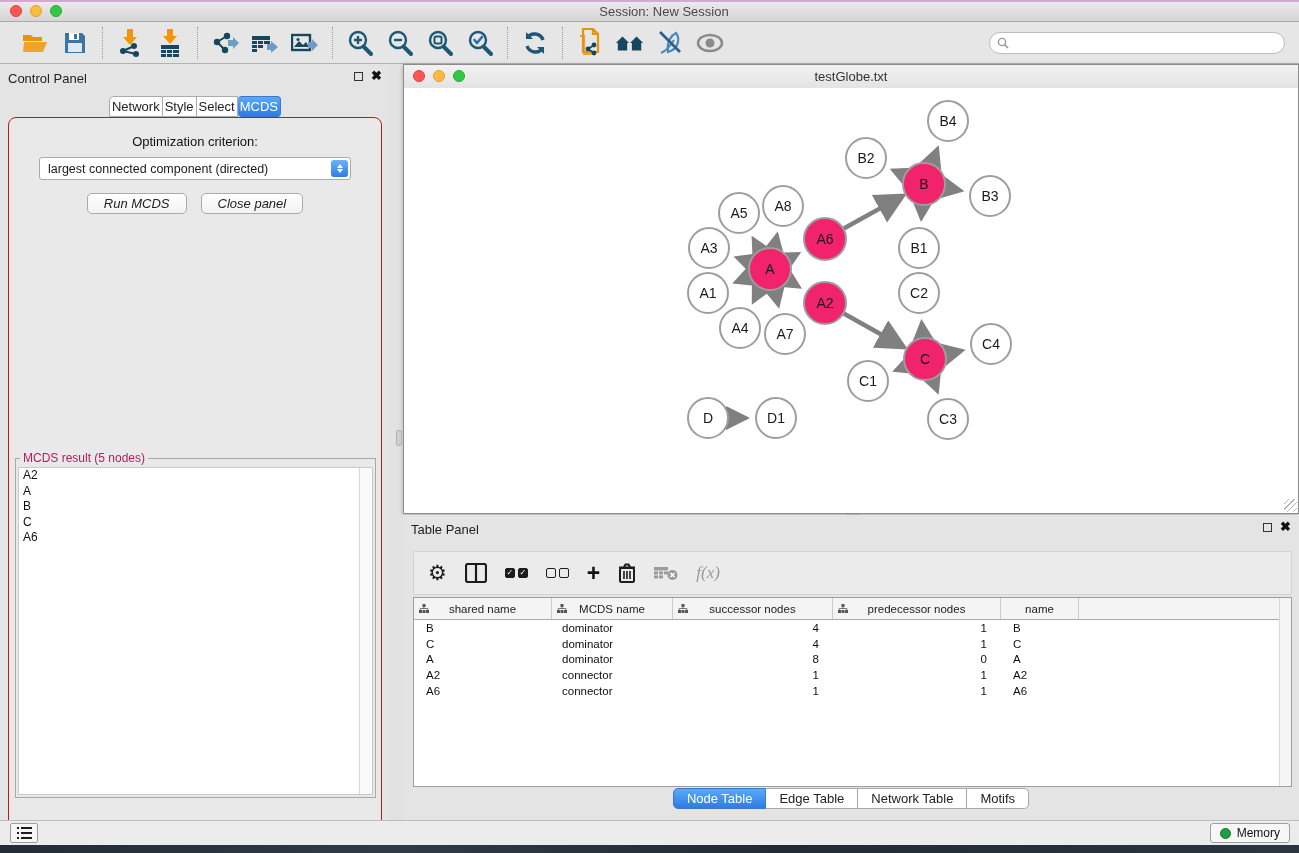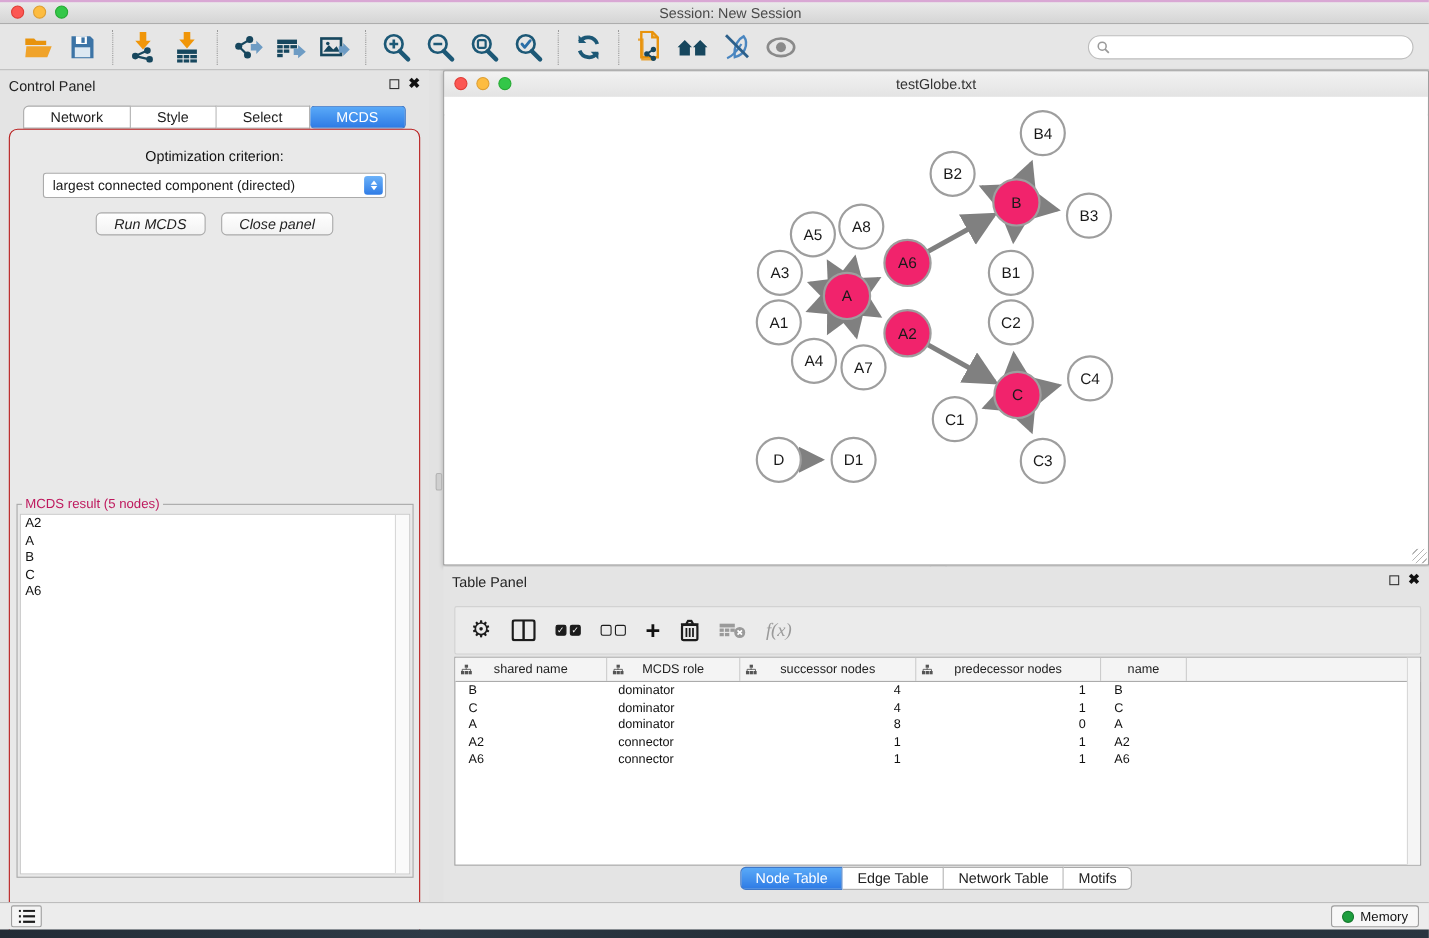--- a/index.html
+++ b/index.html
@@ -29,21 +29,21 @@
     padding:0 8px 0 24px; font-size:12px; outline:none; }
   .searchglyph { position:absolute; left:8px; top:5px; width:12px; height:12px; }
 
   
   .control-panel { position:absolute; left:0; top:64px; width:390px; height:756px; background:#e4e4e4; }
   .panel-header { position:relative; height:26px; padding:7px 8px 0 8px; font-size:13px; color:#222; }
   .ph-icons { position:absolute; right:8px; top:7px; display:flex; gap:8px; align-items:center; }
   .float-box { width:9px; height:9px; border:1.5px solid #333; display:inline-block; }
   .close-x { font-size:13px; font-weight:bold; color:#111; line-height:10px; }
   .tabs-row { position:absolute; left:0; top:32px; width:100%; display:flex; justify-content:center; }
-  .tab { height:21px; padding:0 24px; background:#fff; border:1px solid #ababab; border-left:none;
+  .tab { height:21px; padding:0 2px; background:#fff; border:1px solid #ababab; border-left:none;
     display:flex; align-items:center; font-size:13px; color:#222; }
   .tab:first-child { border-left:1px solid #ababab; border-radius:5px 0 0 0; }
   .tab:last-child { border-radius:0 5px 0 0; }
   .tab.active { background:linear-gradient(#5aaaf8,#2e7be5); color:#fff; border-color:#3e78c9; border-radius:4px; }
   .panel-box { position:absolute; left:8px; top:53px; width:374px; height:809px; background:#e9e9e9;
     border:1px solid #b91c1c; border-radius:8px; }
   .opt-label { text-align:center; margin-top:16px; font-size:13px; color:#111; }
   .combo { position:relative; margin:8px auto 0 auto; width:312px; height:23px; background:#fff;
     border:1px solid #ababab; border-radius:3px; display:flex; align-items:center; padding-left:8px; font-size:12.5px; }
   .combo-stepper { position:absolute; right:2px; top:2px; width:17px; height:17px; border-radius:3px;
@@ -483,21 +483,21 @@
       <div class="th c1">
         <svg class="colicon" width="10" height="10" viewBox="0 0 10 10">
             <g fill="#555">
               <rect x="3.5" y="0" width="3" height="3"></rect>
               <rect x="0" y="6" width="3" height="3"></rect>
               <rect x="3.5" y="6" width="3" height="3"></rect>
               <rect x="7" y="6" width="3" height="3"></rect>
               <path d="M4.8 3 v2 M1.2 6 v-1.5 h7.6 V6" fill="none" stroke="#555" stroke-width="0.8"></path>
             </g>
           </svg>
-        <span>MCDS role</span>
+        <span>MCDS name</span>
       </div>
       <div class="th c2">
         <svg class="colicon" width="10" height="10" viewBox="0 0 10 10">
             <g fill="#555">
               <rect x="3.5" y="0" width="3" height="3"></rect>
               <rect x="0" y="6" width="3" height="3"></rect>
               <rect x="3.5" y="6" width="3" height="3"></rect>
               <rect x="7" y="6" width="3" height="3"></rect>
               <path d="M4.8 3 v2 M1.2 6 v-1.5 h7.6 V6" fill="none" stroke="#555" stroke-width="0.8"></path>
             </g>

